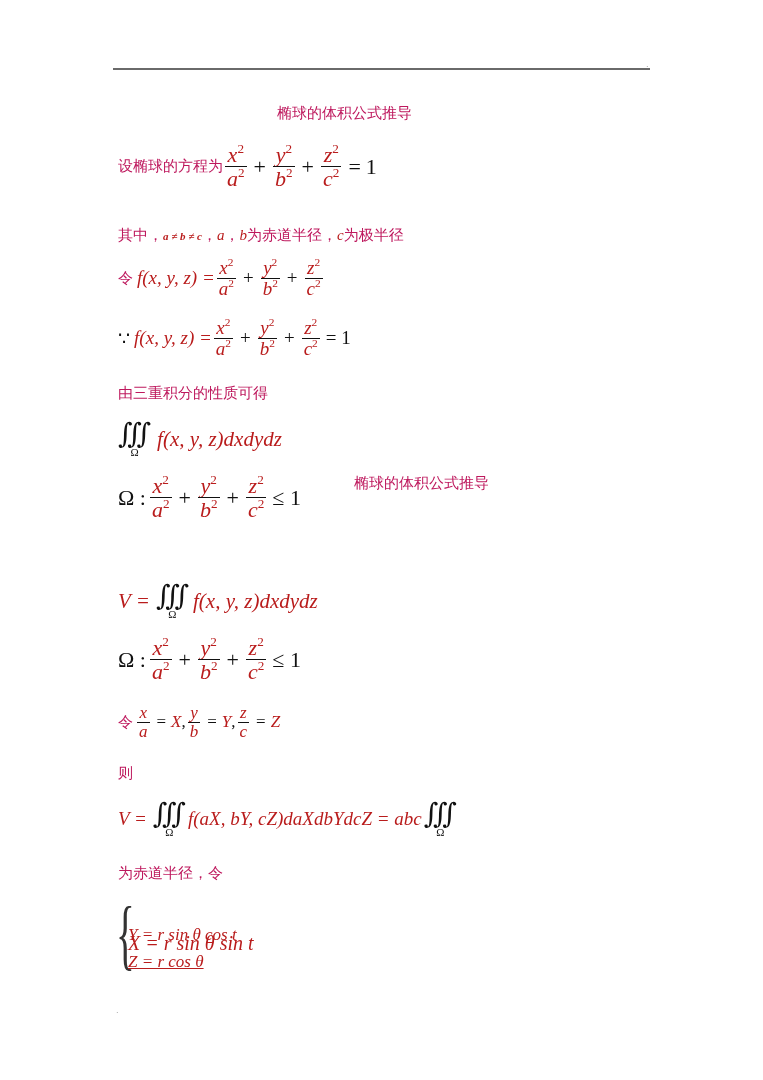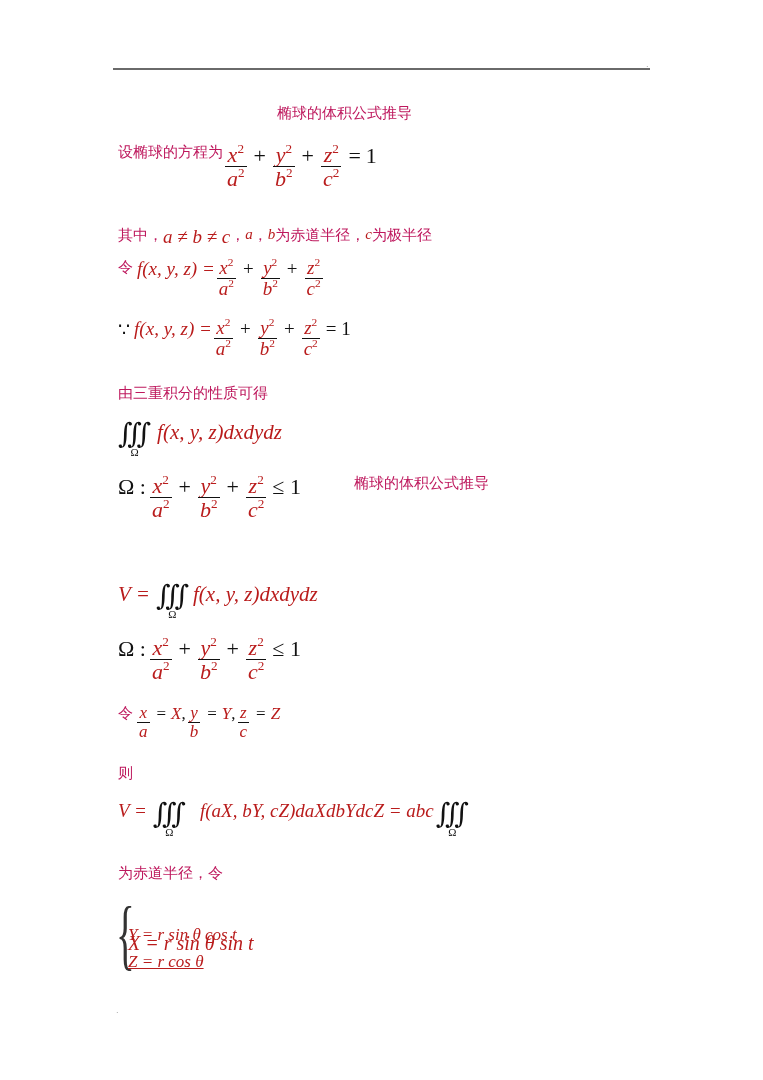--- a/index.html
+++ b/index.html
@@ -9,21 +9,21 @@
   .dot { position:absolute; font-size:8px; color:#888; }
   .abs { position:absolute; }
   .cjk { font-family:"DejaVu Sans", sans-serif; font-size:15px; color:#be185d; }
   .m { font-family:"Liberation Serif", "DejaVu Serif", serif; font-style:italic; color:#b91c1c; }
   .n { font-family:"Liberation Serif", "DejaVu Serif", serif; font-style:normal; color:#111; }
   .frac { display:inline-flex; flex-direction:column; align-items:center; vertical-align:middle; margin:0 2px; }
   .frac .num { padding:0 2px; line-height:1.05; }
   .frac .bar { align-self:stretch; height:1px; background:#111; }
   .frac .den { padding:0 2px; line-height:1.05; }
   sup { font-size:60%; vertical-align:0.7em; line-height:0; font-style:normal; }
-  .row { display:flex; white-space:nowrap; }
+  .row { display:flex; align-items:center; white-space:nowrap; }
   .op { margin:0 5px; font-style:normal; }
   .intwrap { display:inline-flex; flex-direction:column; align-items:center; vertical-align:middle; }
   .int { font-size:28px; letter-spacing:-9px; font-style:normal; line-height:1; padding-right:9px; }
   .intsub { font-size:11px; font-style:normal; margin-top:-2px; }
   .brace { font-size:78px; line-height:1; font-family:"Liberation Serif", serif; color:#333; transform:scaleX(0.5); transform-origin:left center; }
 </style>
 </head>
 <body>
 
 <div class="hr"></div>
@@ -49,21 +49,21 @@
       <span class="num"><span>z</span><sup>2</sup></span>
       <span class="bar"></span>
       <span class="den"><span>c</span><sup>2</sup></span>
     </span>
   <span class="op n">=</span>
   <span class="n">1</span>
 </div>
 
 <div class="abs row" style="left:118px;top:226px;">
   <span class="cjk">其中，</span>
-  <span class="m" style="font-size:19px;">a ≠ b ≠ c</span>
+  <span class="m" style="font-size:11px;font-weight:bold;">a ≠ b ≠ c</span>
   <span class="cjk">，</span>
   <span class="m" style="font-size:15px;">a</span>
   <span class="cjk">，</span>
   <span class="m" style="font-size:15px;">b</span>
   <span class="cjk">为赤道半径，</span>
   <span class="m" style="font-size:15px;">c</span>
   <span class="cjk">为极半径</span>
 </div>
 
 <div class="abs row" style="left:118px;top:258px;font-size:19px;">
@@ -203,21 +203,21 @@
 </div>
 
 <div class="abs cjk" style="left:118px;top:764px;">则</div>
 
 <div class="abs row" style="left:118px;top:800px;font-size:19px;">
   <span class="m">V =</span>
   <span class="intwrap" style="margin-left:6px;">
       <span class="int n">∭</span>
       <span class="intsub n">Ω</span>
     </span>
-  <span class="m" style="margin-left:14px;">f(aX, bY, cZ)daXdbYdcZ = abc</span>
+  <span class="m" style="margin-left:2px;">f(aX, bY, cZ)daXdbYdcZ = abc</span>
   <span class="intwrap" style="margin-left:2px;">
       <span class="int n">∭</span>
       <span class="intsub n">Ω</span>
     </span>
 </div>
 
 <div class="abs cjk" style="left:118px;top:864px;">为赤道半径，令</div>
 
 <div class="abs" style="left:116px;top:892px;height:96px;">
   <span class="abs brace" style="left:0;top:4px;">{</span>

